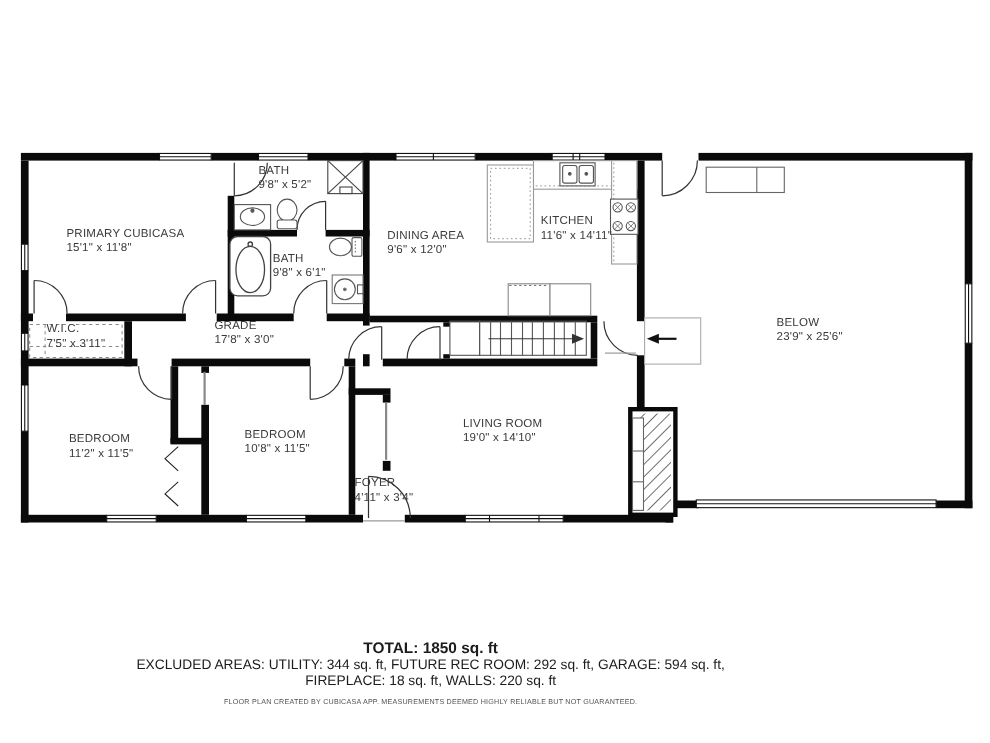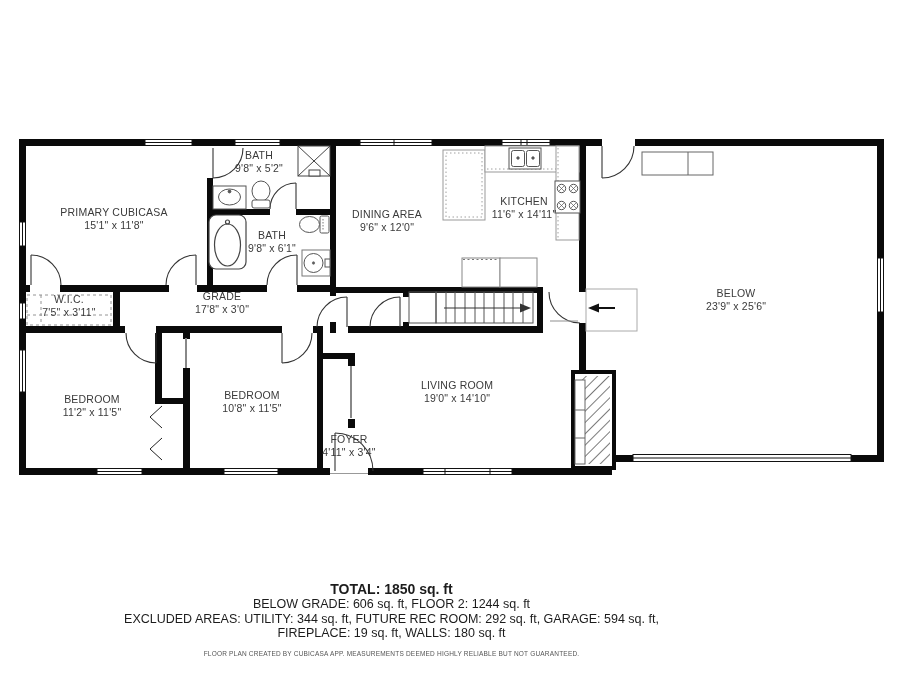--- a/index.html
+++ b/index.html
@@ -1,19 +1,19 @@
 <!DOCTYPE html>
 <html><head>
 <meta charset="utf-8">
 <style>
   html,body{margin:0;padding:0;background:#ffffff;width:900px;height:675px;overflow:hidden;
     font-family:"Liberation Sans", sans-serif;}
   #canvas{position:relative;width:900px;height:675px;background:#fff;}
   #plan-svg{position:absolute;left:0;top:0;}
-  .room-label{position:absolute;transform:translate(-50%,-50%);text-align:center;
+  .room-label{position:absolute;transform:translate(-50%,-50%);
     color:#3a3a3a;white-space:nowrap;line-height:13px;font-size:10.5px;letter-spacing:.2px;}
   .room-label .rn,.room-label .rd{display:block;}
   #summary{position:absolute;left:0;top:581px;width:783px;text-align:center;color:#1c1c1c;}
   #summary .total{font-size:14px;font-weight:bold;line-height:16px;}
   #summary .sline{font-size:12.5px;line-height:14.5px;}
   #summary .disclaimer{font-size:6.5px;color:#555;margin-top:9px;letter-spacing:.2px;}
 </style>
 </head>
 <body>
 
@@ -365,19 +365,18 @@
         <span class="rd">19'0" x 14'10"</span>
       </div>
   <div class="room-label" style="left:349px;top:446px">
     <span class="rn">FOYER</span>
         <span class="rd">4'11" x 3'4"</span>
       </div>
 </div>
 
 <div id="summary">
   <div class="total">TOTAL: 1850 sq. ft</div>
-  <div class="sline">BELOW GRADE: 606 sq. ft, FLOOR 2: 1244 sq. ft</div>
   <div class="sline">EXCLUDED AREAS: UTILITY: 344 sq. ft, FUTURE REC ROOM: 292 sq. ft, GARAGE: 594 sq. ft,</div>
-  <div class="sline">FIREPLACE: 19 sq. ft, WALLS: 180 sq. ft</div>
+  <div class="sline">FIREPLACE: 18 sq. ft, WALLS: 220 sq. ft</div>
   <div class="disclaimer">FLOOR PLAN CREATED BY CUBICASA APP. MEASUREMENTS DEEMED HIGHLY RELIABLE BUT NOT GUARANTEED.</div>
 </div>
 
 </div>
 
 </body></html>

